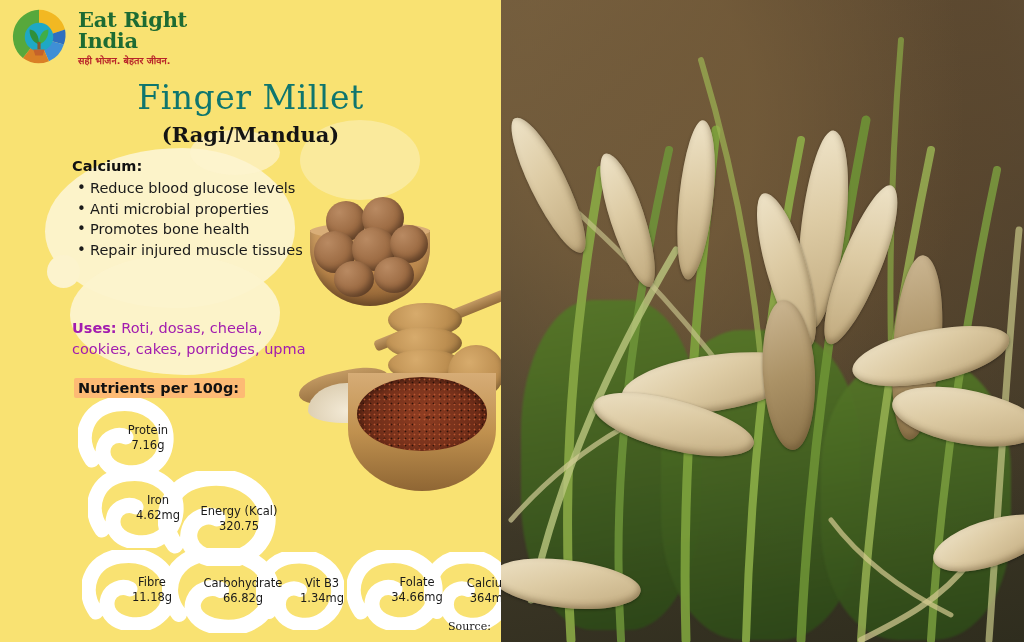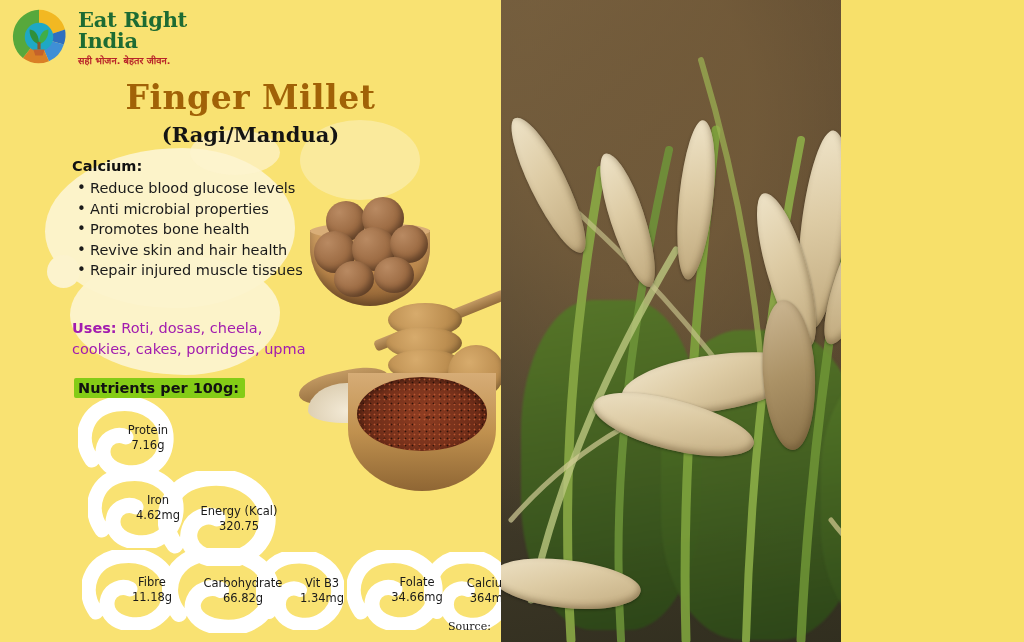--- a/index.html
+++ b/index.html
@@ -7,21 +7,21 @@
   body {
     width: 1024px;
     height: 642px;
     overflow: hidden;
     font-family: "Liberation Sans", sans-serif;
     background: #f7e06a;
   }
 
   .poster {
     position: relative;
-    width: 841px;
+    width: 1024px;
     height: 642px;
     overflow: hidden;
   }
 
   
   .left-panel {
     position: absolute;
     left: 0; top: 0;
     width: 501px;
     height: 642px;
@@ -99,23 +99,23 @@
   
   .title-block {
     position: absolute;
     left: 0; top: 78px;
     width: 501px;
     text-align: center;
     z-index: 5;
   }
   .title-main {
     font-family: "DejaVu Serif", serif;
-    font-weight: bold;
+    font-weight: normal;
     font-size: 33px;
-    color: #a16207;
+    color: #0f766e;
     letter-spacing: 0.5px;
   }
   .title-sub {
     font-family: "DejaVu Serif", serif;
     font-weight: bold;
     font-size: 21px;
     color: #141414;
     margin-top: 5px;
   }
 
@@ -161,21 +161,21 @@
     line-height: 21px;
     color: #a21caf;
   }
   .uses-label { font-weight: bold; }
 
   
   .nutrient-head {
     position: absolute;
     left: 74px; top: 378px;
     z-index: 6;
-    background: #84cc16;
+    background: #fdba74;
     padding: 2px 6px 2px 4px;
     font-family: "DejaVu Sans", sans-serif;
     font-weight: bold;
     font-size: 14.5px;
     color: #111;
     border-radius: 2px;
   }
 
   
   .nutrient-area { position: absolute; left: 0; top: 0; width: 501px; height: 642px; }
@@ -346,21 +346,20 @@
       <div class="title-main">Finger Millet</div>
       <div class="title-sub">(Ragi/Mandua)</div>
     </div>
 
     <div class="benefits">
       <div class="section-head">Calcium:</div>
       <ul class="benefit-list">
         <li>Reduce blood glucose levels</li>
         <li>Anti microbial properties</li>
         <li>Promotes bone health</li>
-        <li>Revive skin and hair health</li>
         <li>Repair injured muscle tissues</li>
       </ul>
     </div>
 
     <div class="uses">
       <div class="uses-text">
         <span class="uses-label">Uses:</span>
         <span>Roti, dosas, cheela, cookies, cakes, porridges, upma</span>
       </div>
     </div>

